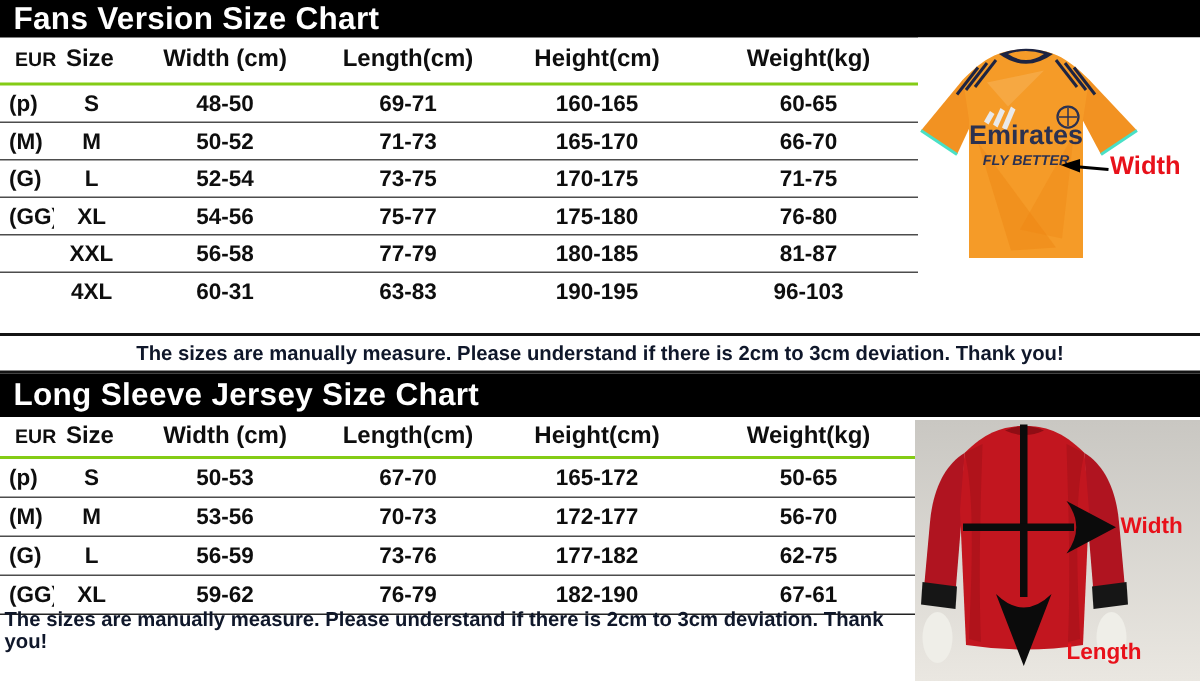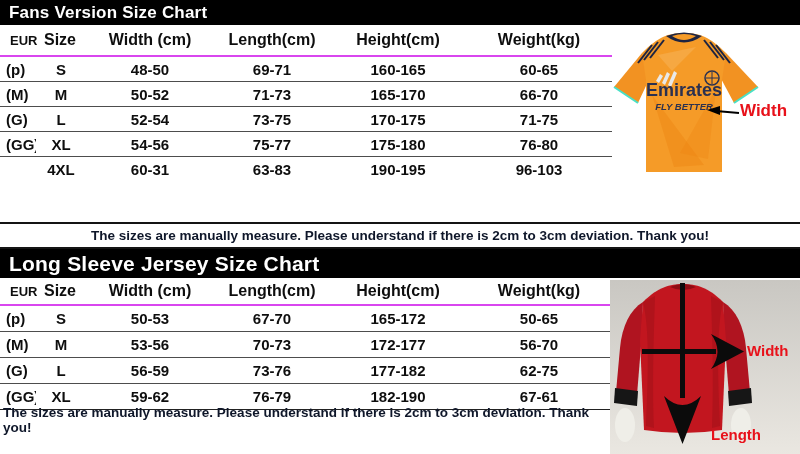--- a/index.html
+++ b/index.html
@@ -1,29 +1,29 @@
 <!DOCTYPE html>
 <html><head>
 <meta charset="utf-8">
 <style>
   html,body{margin:0;padding:0;background:#fff;}
   body{width:800px;height:454px;position:relative;overflow:hidden;
        font-family:"Liberation Sans",sans-serif;color:#111;}
   .bar{position:absolute;left:0;width:800px;background:#000;color:#fff;
        font-weight:800;display:flex;align-items:center;padding-left:9px;
        box-sizing:border-box;letter-spacing:.2px;}
-  #bar1{top:0;height:25px;font-size:17px;}
+  #bar1{top:0;height:25px;font-size:21px;}
   #bar2{top:249px;height:29px;font-size:21px;}
 
   table{border-collapse:collapse;table-layout:fixed;position:absolute;left:0;width:612px;}
   #t1{top:25px;}
   #t2{top:278px;}
   th,td{padding:0;margin:0;font-weight:700;color:#0e0e0e;text-align:center;
         border-bottom:1px solid #4d4d4d;white-space:nowrap;overflow:hidden;}
-  th{font-size:16px;border-bottom:2px solid #d946ef;}
+  th{font-size:16px;border-bottom:2px solid #84cc16;}
   #t1 th{height:30px;} #t1 td{height:24px;font-size:15px;}
   #t2 th{height:26px;} #t2 td{height:25px;font-size:15px;}
   #t2 tr:last-child td{border-bottom:1.5px solid #222;}
   .eur-cell{text-align:left;padding-left:6px;font-size:14px;}
   .eur-hdr{font-weight:600;font-size:13px;}
   .size-hdr{font-weight:800;font-size:16px;padding-left:2px;}
 
   .note{position:absolute;box-sizing:border-box;font-weight:700;font-size:13.5px;
         display:flex;align-items:center;color:#0f172a;}
   #note1{top:222px;left:0;width:800px;height:27px;justify-content:center;
@@ -92,20 +92,28 @@
       </tr>
     <tr>
         <td class="eur-cell">(GG)</td>
         <td>XL</td>
         <td>54-56</td>
         <td>75-77</td>
         <td>175-180</td>
         <td>76-80</td>
       </tr>
     <tr>
+        <td class="eur-cell"></td>
+        <td>XXL</td>
+        <td>56-58</td>
+        <td>77-79</td>
+        <td>180-185</td>
+        <td>81-87</td>
+      </tr>
+    <tr>
         <td class="eur-cell" style="border-bottom:none"></td>
         <td style="border-bottom:none">4XL</td>
         <td style="border-bottom:none">60-31</td>
         <td style="border-bottom:none">63-83</td>
         <td style="border-bottom:none">190-195</td>
         <td style="border-bottom:none">96-103</td>
       </tr>
   </tbody>
 </table>
 

